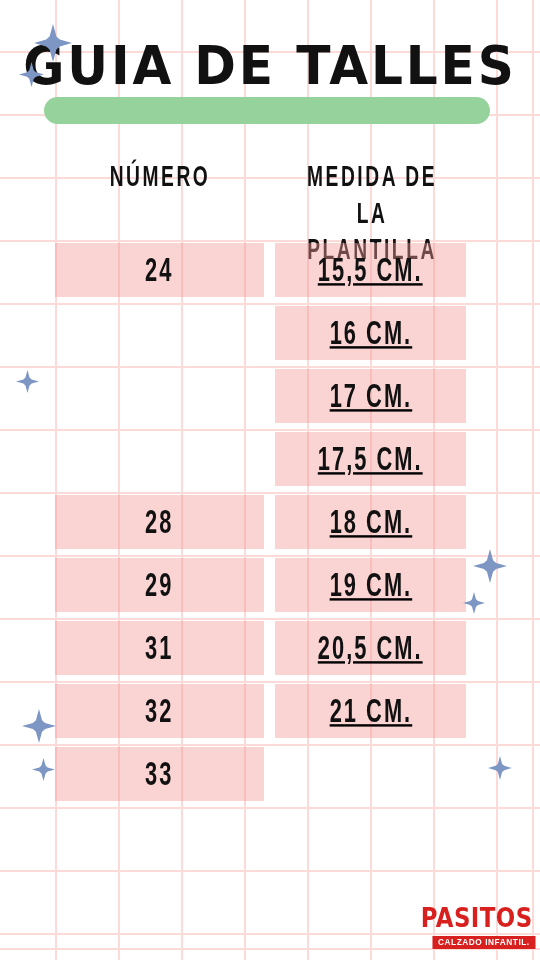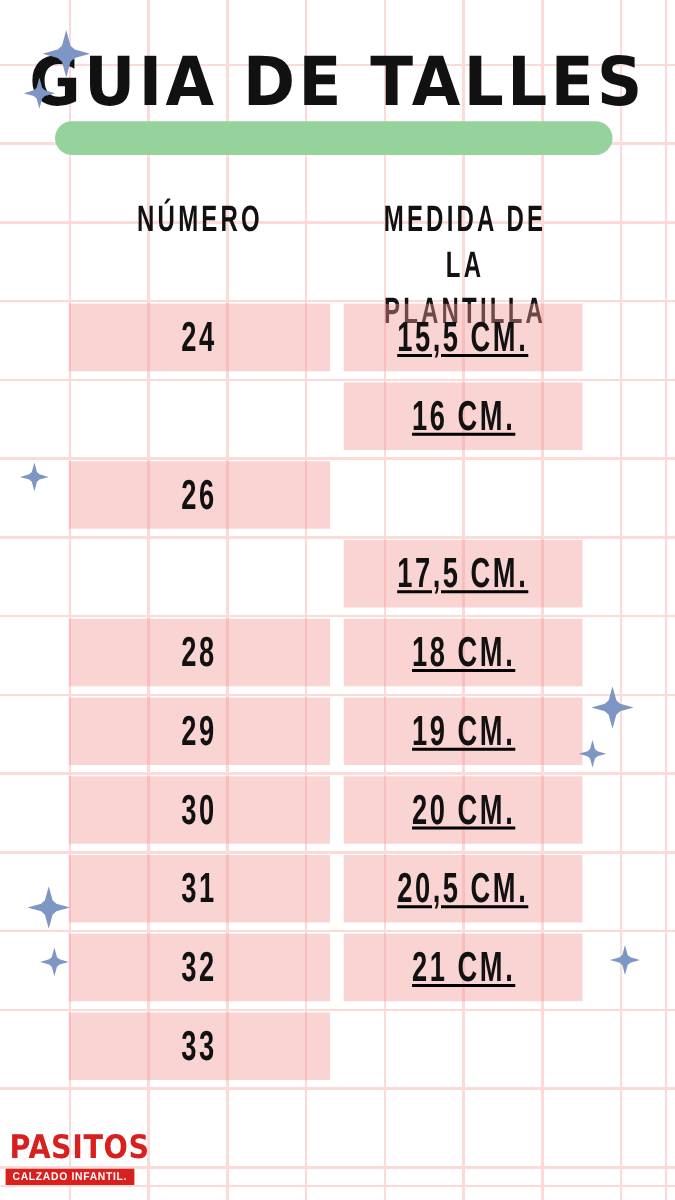--- a/index.html
+++ b/index.html
@@ -135,21 +135,21 @@
       68% 59%, 59% 67%, 50% 100%, 41% 67%,
       32% 59%, 0% 50%, 32% 41%, 41% 33%);
   }
 
   
   #logo {
     position: absolute;
     left: 0;
     top: 905px;
     width: 540px;
-    text-align: left;
+    text-align: right;
   }
   #logo-word {
     font-family: "DejaVu Sans", sans-serif;
     font-weight: bold;
     font-size: 26px;
     line-height: 26px;
     letter-spacing: 0.5px;
     color: #d8201f;
     transform: scaleX(0.88);
     display: inline-block;
@@ -195,22 +195,22 @@
         <div class="cell cell-medida">
           <span class="cell-text">15,5 CM.</span>
         </div>
       </div>
       <div class="row">
         <div class="cell cell-medida">
           <span class="cell-text">16 CM.</span>
         </div>
       </div>
       <div class="row">
-        <div class="cell cell-numero">
-          <span class="cell-text">26</span>
+        <div class="cell cell-medida">
+          <span class="cell-text">17 CM.</span>
         </div>
       </div>
       <div class="row">
         <div class="cell cell-medida">
           <span class="cell-text">17,5 CM.</span>
         </div>
       </div>
       <div class="row">
         <div class="cell cell-numero">
           <span class="cell-text">28</span>
@@ -218,28 +218,20 @@
         <div class="cell cell-medida">
           <span class="cell-text">18 CM.</span>
         </div>
       </div>
       <div class="row">
         <div class="cell cell-numero">
           <span class="cell-text">29</span>
         </div>
         <div class="cell cell-medida">
           <span class="cell-text">19 CM.</span>
-        </div>
-      </div>
-      <div class="row">
-        <div class="cell cell-numero">
-          <span class="cell-text">30</span>
-        </div>
-        <div class="cell cell-medida">
-          <span class="cell-text">20 CM.</span>
         </div>
       </div>
       <div class="row">
         <div class="cell cell-numero">
           <span class="cell-text">31</span>
         </div>
         <div class="cell cell-medida">
           <span class="cell-text">20,5 CM.</span>
         </div>
       </div>

